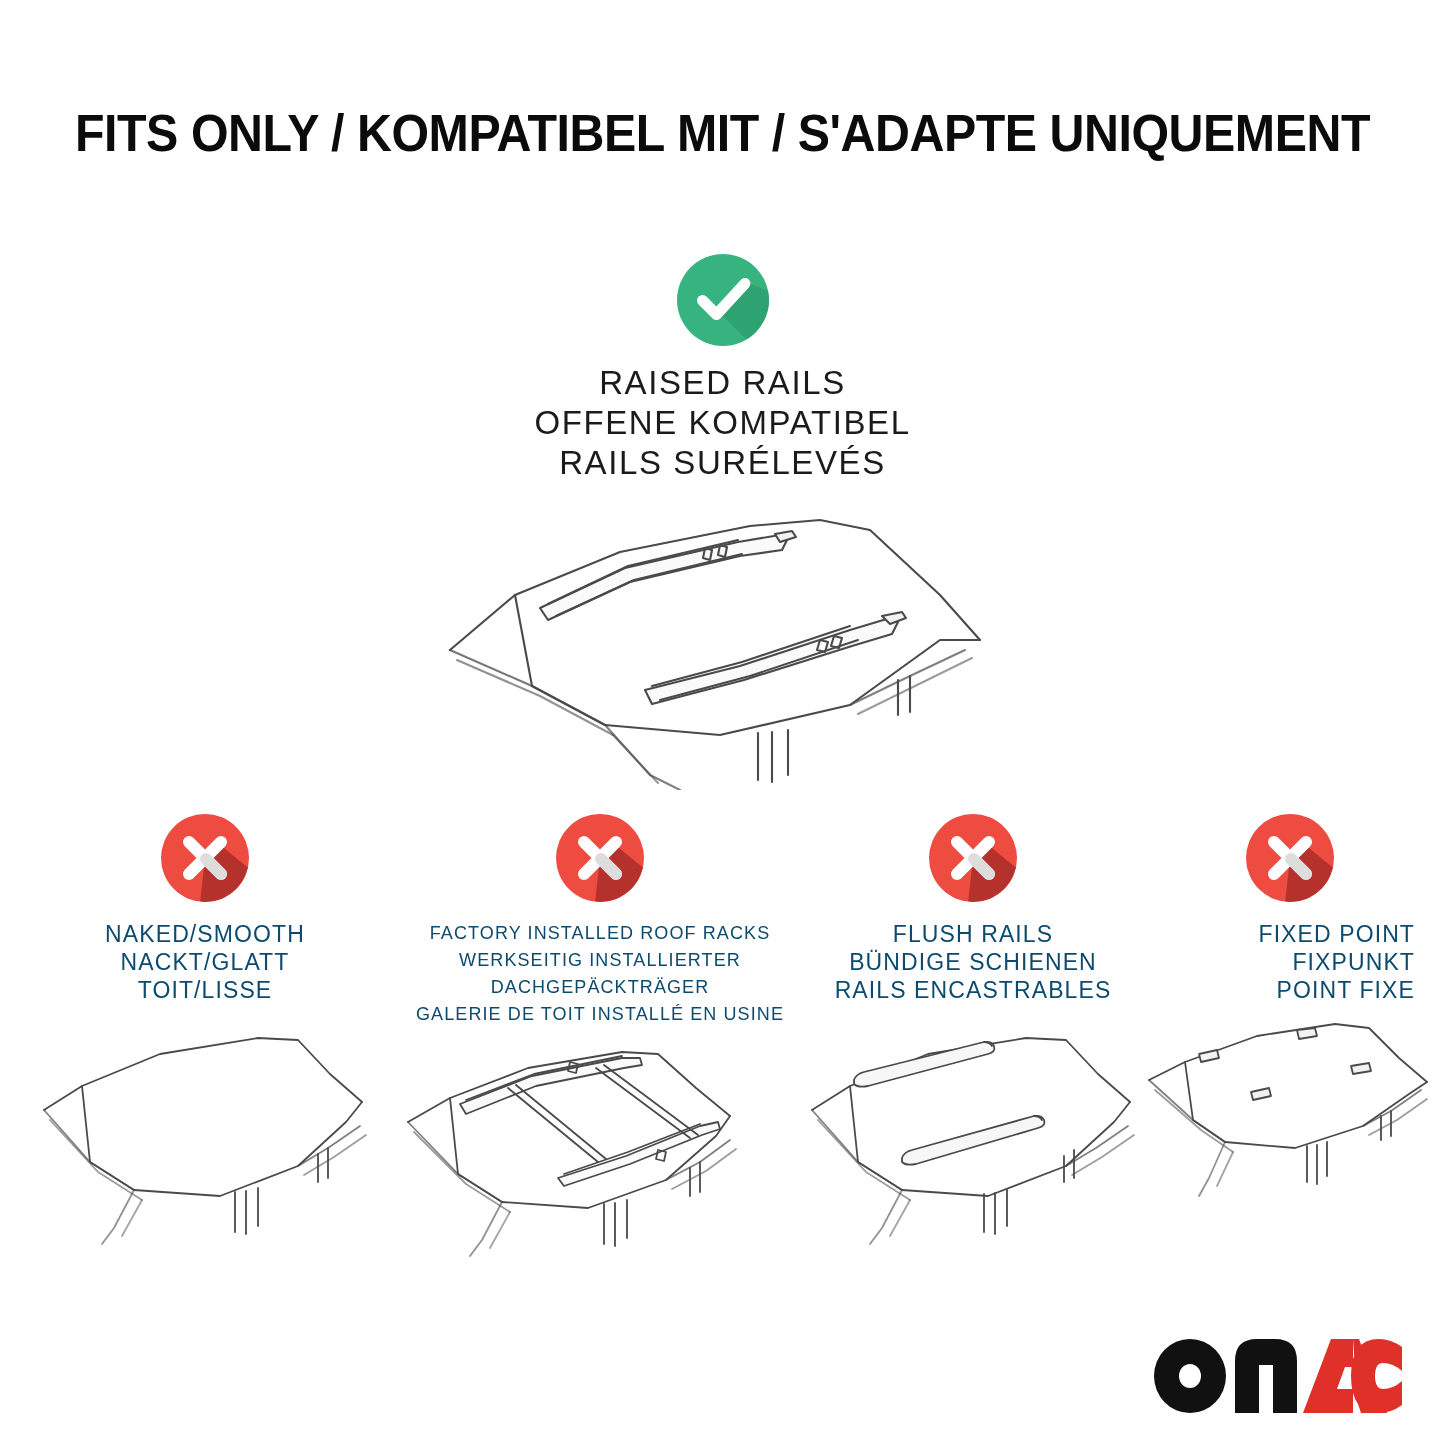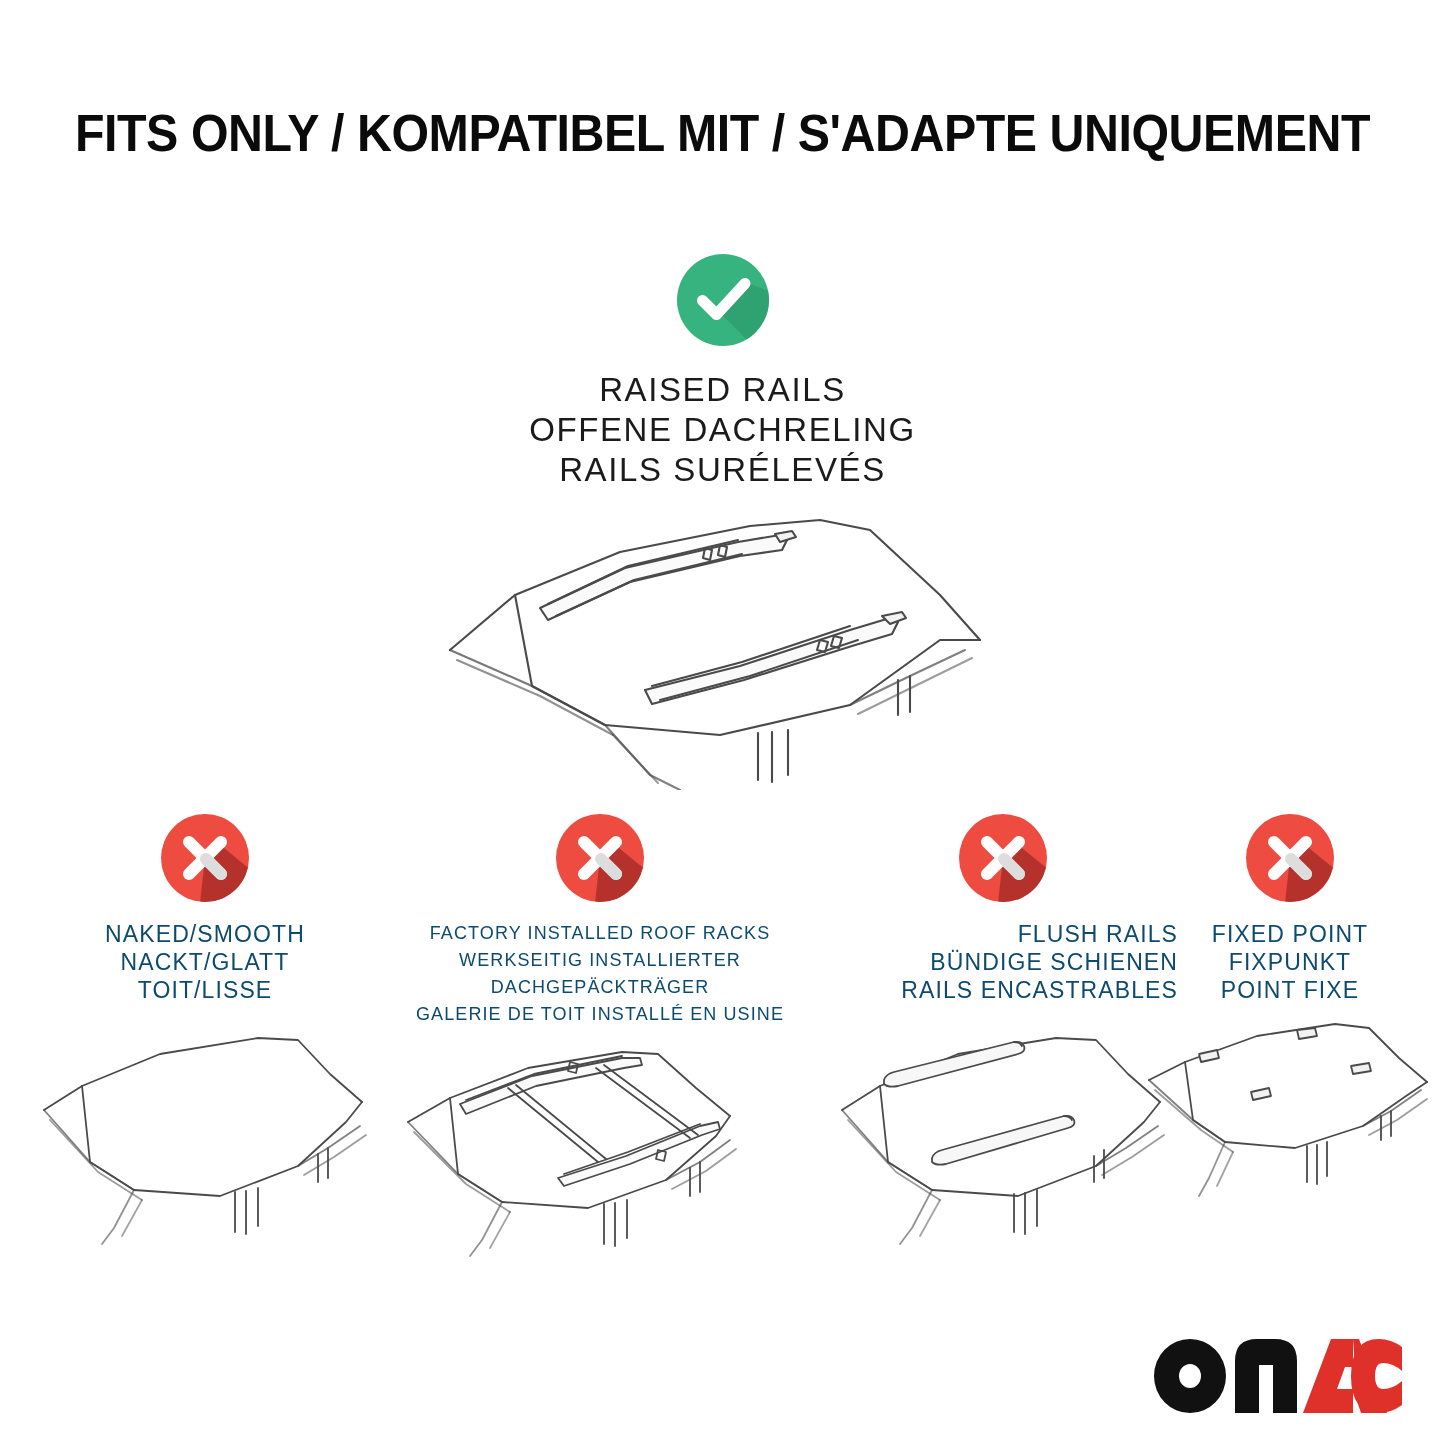--- a/index.html
+++ b/index.html
@@ -41,21 +41,21 @@
     width: 1445px;
     text-align: center;
   }
   .check-wrap {
     position: relative;
     width: 96px;
     height: 96px;
     margin: 0 auto;
   }
   .good-caption {
-    margin-top: 22px;
+    margin-top: 15px;
     font-size: 33px;
     line-height: 40px;
     letter-spacing: 1.6px;
     color: #1b1b1b;
     font-weight: normal;
   }
   .good-caption div { white-space: nowrap; }
 
   
   .cols {
@@ -65,22 +65,22 @@
     width: 1445px;
     height: 620px;
   }
   .col {
     position: absolute;
     top: 0;
     text-align: center;
   }
   .col-0 { left: 30px;   width: 350px; }
   .col-1 { left: 380px;  width: 440px; }
-  .col-2 { left: 828px;  width: 350px; text-align: right; }
-  .col-3 { left: 1165px; width: 250px; }
+  .col-2 { left: 798px;  width: 350px; }
+  .col-3 { left: 1165px; width: 250px; text-align: right; }
 
   .x-wrap {
     position: relative;
     width: 92px;
     height: 92px;
     margin: 0 auto;
   }
   .bad-caption {
     margin-top: 16px;
     font-size: 23px;
@@ -129,21 +129,21 @@
         <circle cx="48" cy="48" r="46" fill="#36b37e"></circle>
         <g clip-path="url(#gclip)">
           <path d="M41 57 L49 65 L96 112 L96 40 L70 30 Z" fill="#2a9467" opacity="0.55"></path>
         </g>
         <path d="M27.5 48.5 L41.5 62.5 L70 31.5" fill="none" stroke="#ffffff" stroke-width="11" stroke-linecap="round" stroke-linejoin="round"></path>
       </svg>
     </div>
 
     <div class="good-caption">
       <div>RAISED RAILS</div>
-      <div>OFFENE DACHRELING</div>
+      <div>OFFENE KOMPATIBEL</div>
       <div>RAILS SURÉLEVÉS</div>
     </div>
   </div>
 
   <div class="raised-illu">
     <svg width="600" height="300" viewBox="0 0 600 300" aria-hidden="true">
       <g fill="none" stroke="#4a4a4a" stroke-width="2.1" stroke-linecap="round" stroke-linejoin="round">
 
         <path d="M30 160 L95 105 L200 62 L330 36 L400 30 L450 40 L520 105 L560 150"></path>
         <path d="M95 105 L112 196 L185 235"></path>

